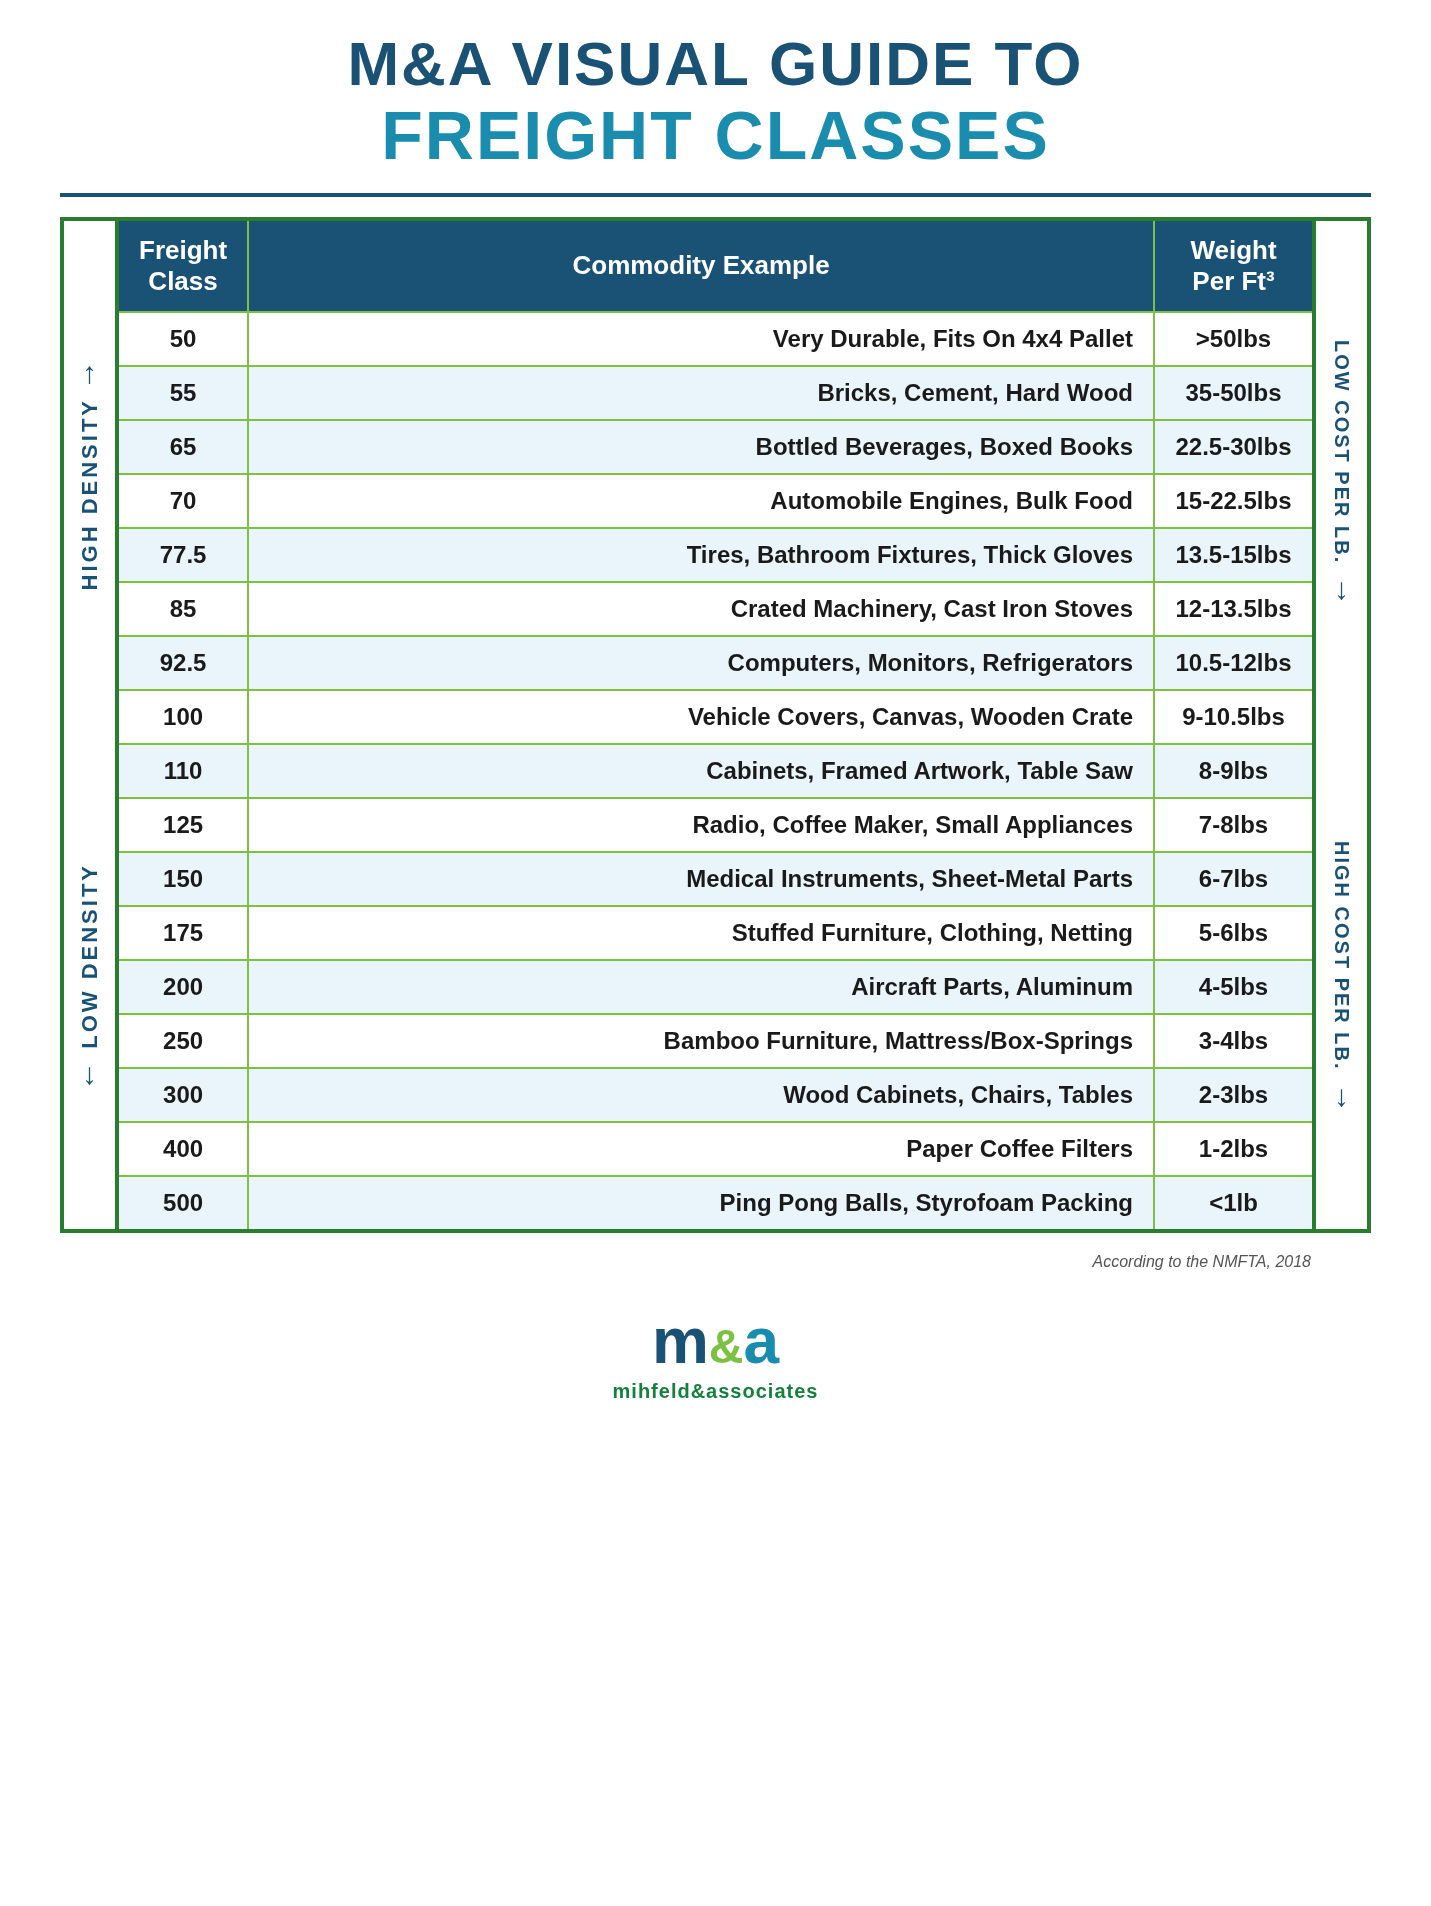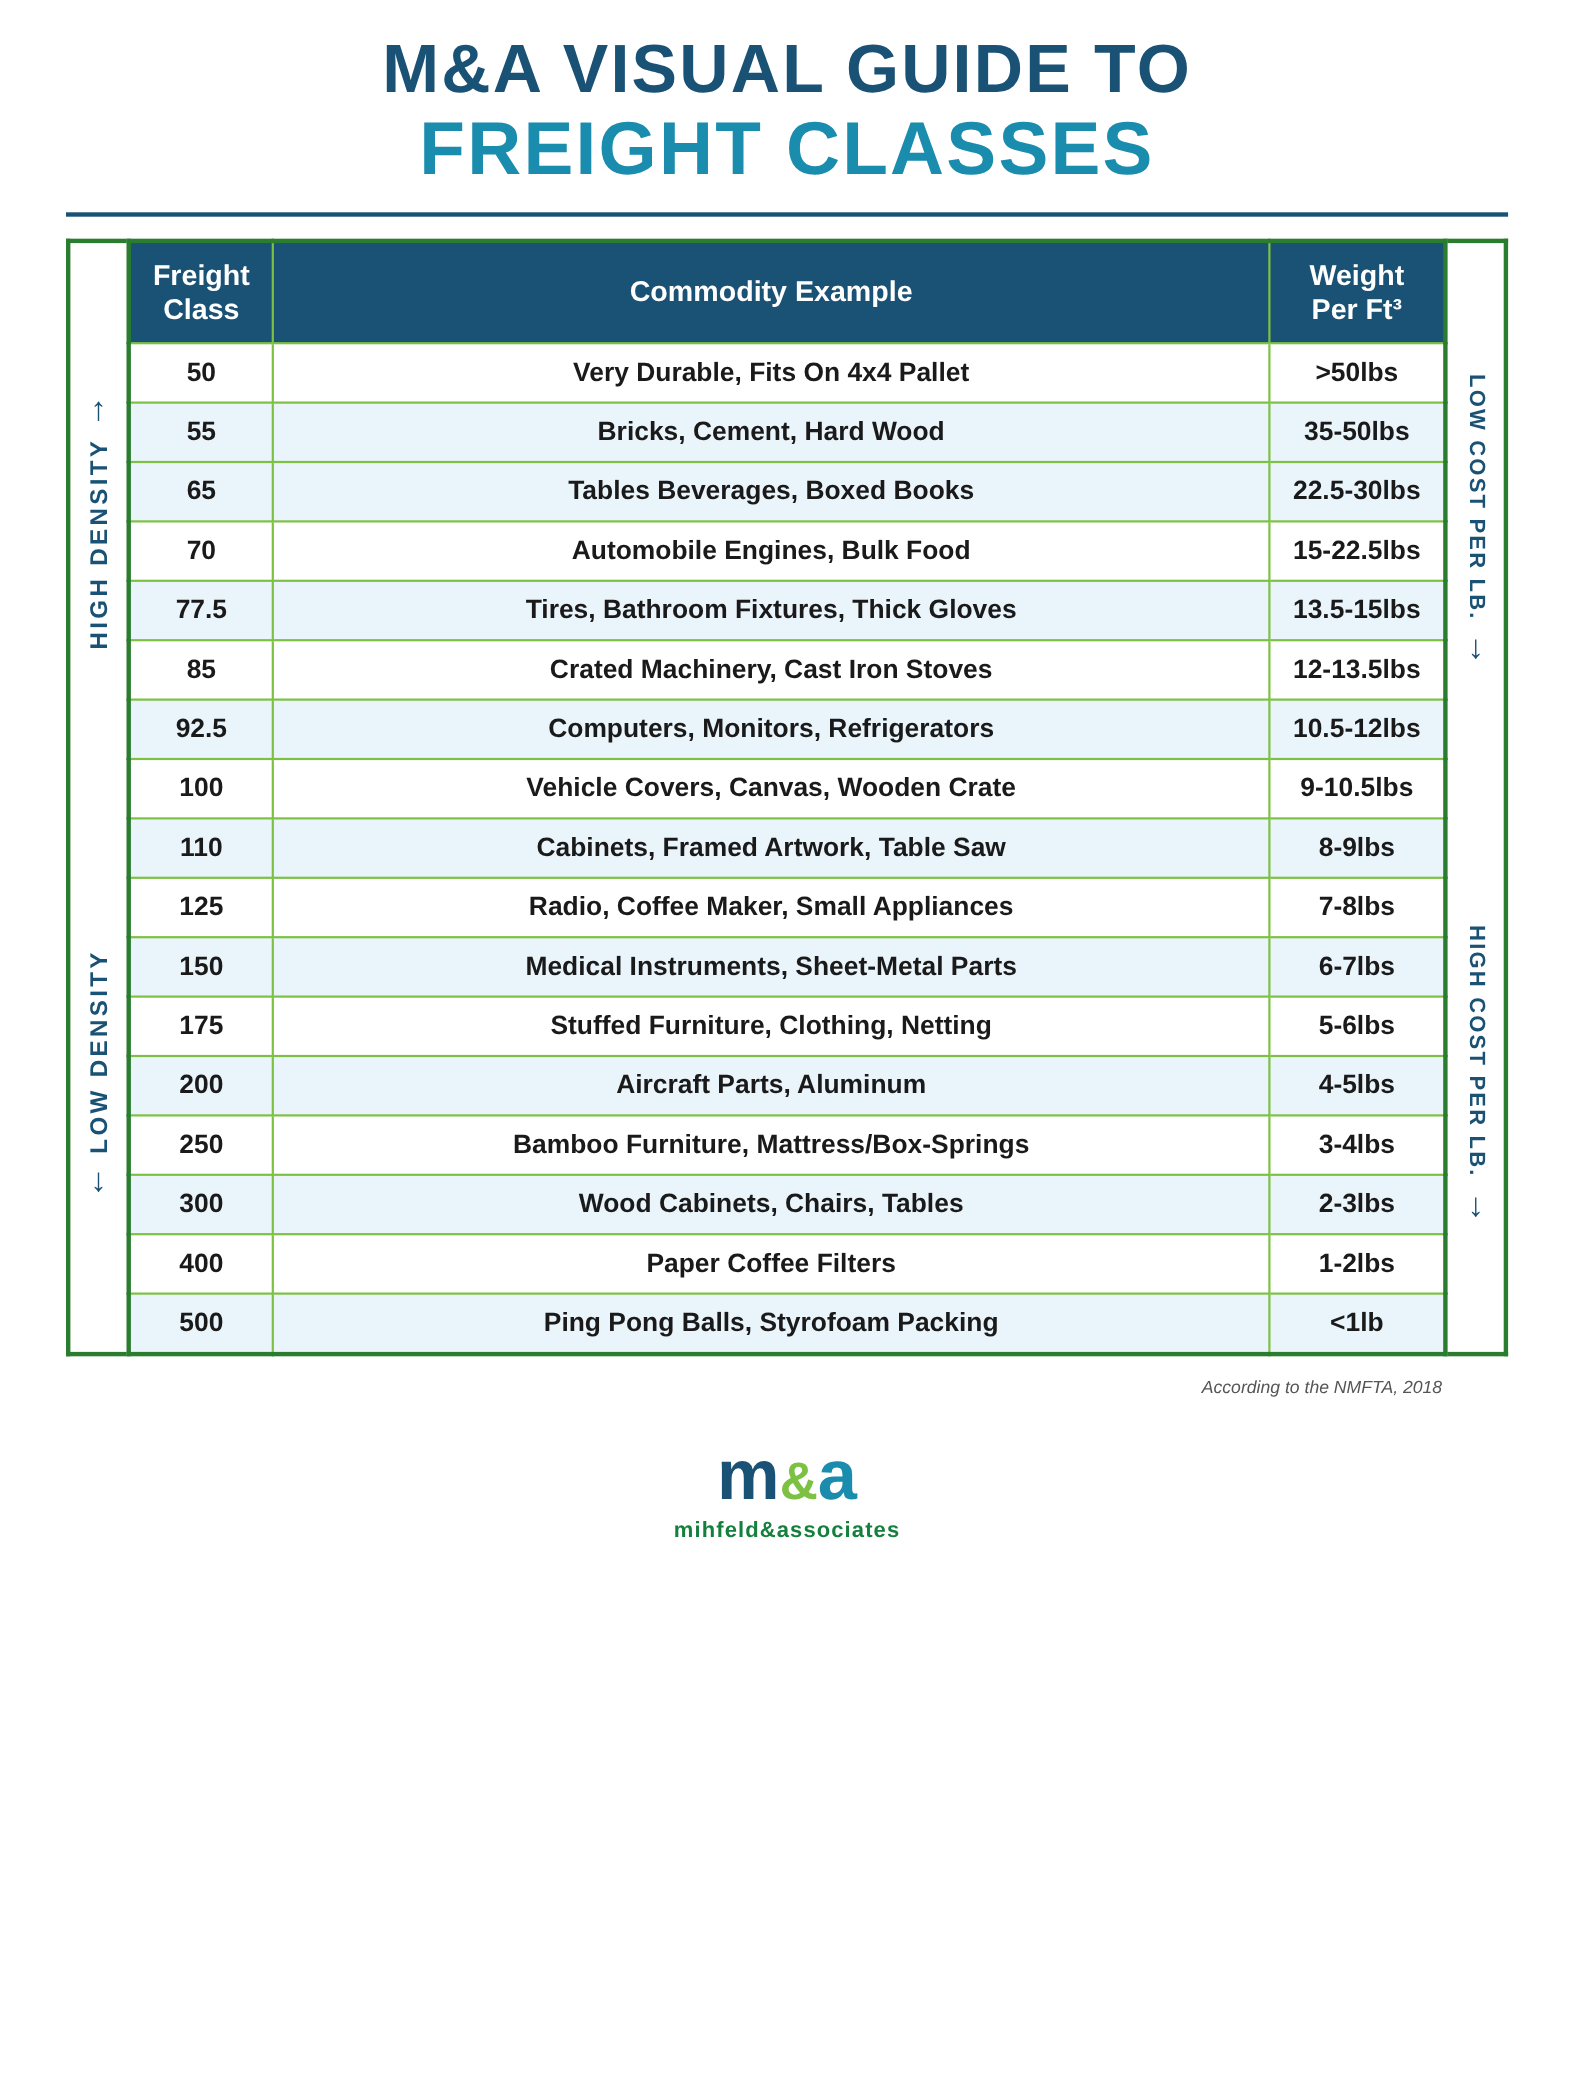--- a/index.html
+++ b/index.html
@@ -90,21 +90,21 @@
     .col-class {
       text-align: center;
       width: 130px;
       min-width: 130px;
       color: #1a1a1a;
       font-size: 26px;
       font-weight: 800;
     }
 
     .col-commodity {
-      text-align: center;
+      text-align: right;
       padding-left: 30px;
     }
 
     .col-weight {
       text-align: center;
       width: 160px;
       min-width: 160px;
       font-size: 24px;
       font-weight: 800;
     }
@@ -268,21 +268,21 @@
             <td class="col-commodity">Very Durable, Fits On 4x4 Pallet</td>
             <td class="col-weight">&gt;50lbs</td>
           </tr>
           <tr style="background: rgb(234, 244, 251);">
             <td class="col-class">55</td>
             <td class="col-commodity">Bricks, Cement, Hard Wood</td>
             <td class="col-weight">35-50lbs</td>
           </tr>
           <tr style="background: rgb(234, 244, 251);">
             <td class="col-class">65</td>
-            <td class="col-commodity">Tables Beverages, Boxed Books</td>
+            <td class="col-commodity">Bottled Beverages, Boxed Books</td>
             <td class="col-weight">22.5-30lbs</td>
           </tr>
           <tr style="background: rgb(255, 255, 255);">
             <td class="col-class">70</td>
             <td class="col-commodity">Automobile Engines, Bulk Food</td>
             <td class="col-weight">15-22.5lbs</td>
           </tr>
           <tr style="background: rgb(234, 244, 251);">
             <td class="col-class">77.5</td>
             <td class="col-commodity">Tires, Bathroom Fixtures, Thick Gloves</td>

